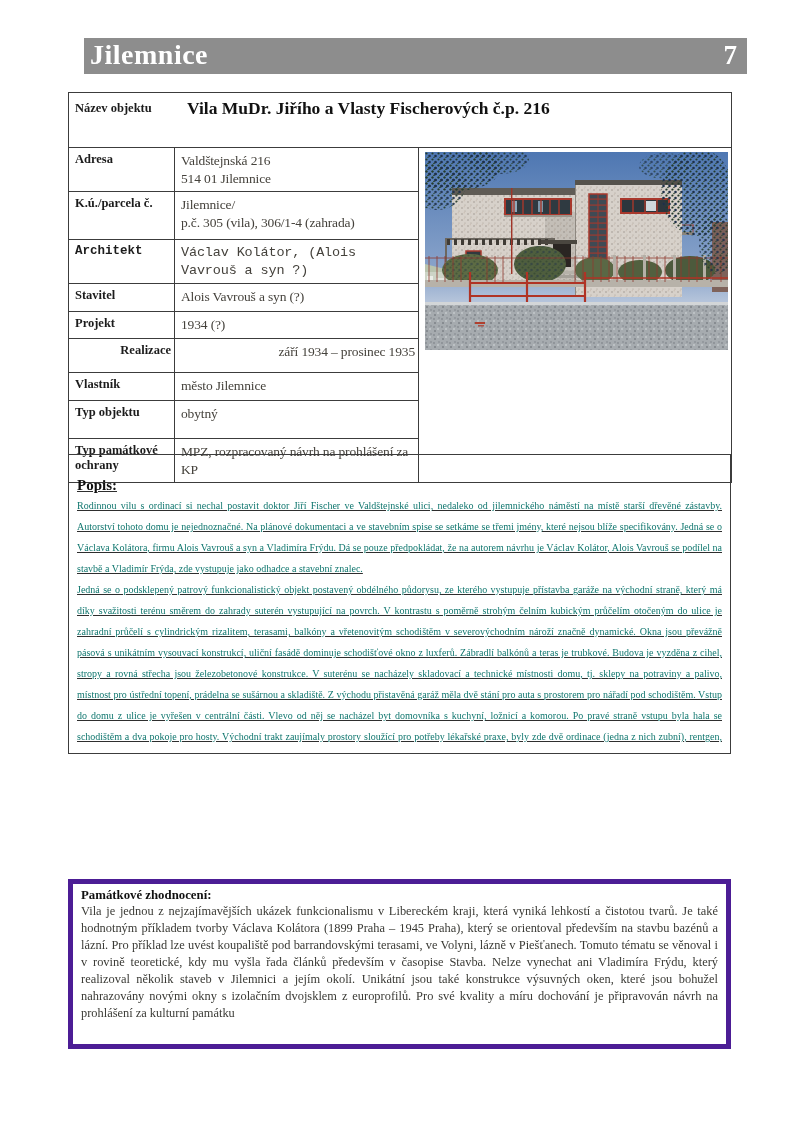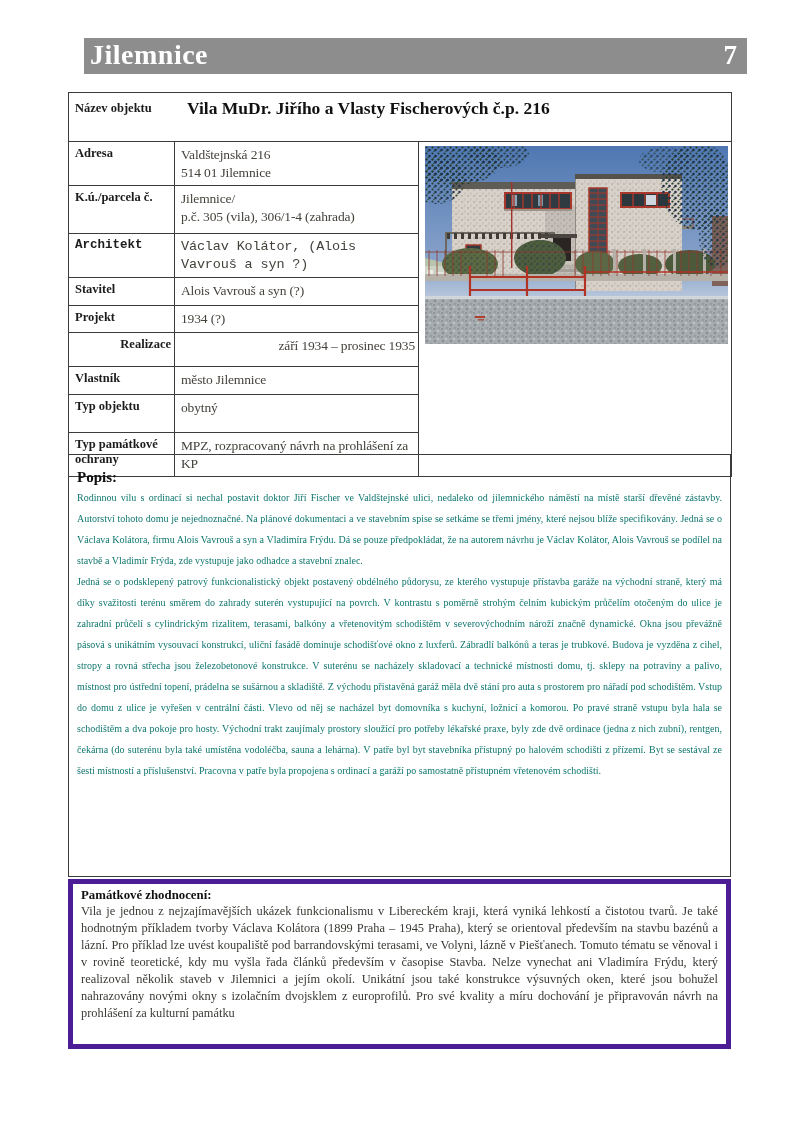--- a/index.html
+++ b/index.html
@@ -13,32 +13,32 @@
   .bar .title{font-size:28px;letter-spacing:.5px;}
   .bar .num{font-size:27px;}
 
   
   table.info{position:absolute;left:68px;top:92px;width:663px;border-collapse:collapse;
              table-layout:fixed;}
   table.info td{border:1px solid #3c3c3c;vertical-align:top;box-sizing:border-box;
                 padding:4px 3px 3px 6px;}
   .lbl{font-weight:bold;font-size:12.5px;color:#1c1c1c;line-height:15px;}
   .val{font-size:13.5px;color:#45423c;white-space:pre-line;letter-spacing:-.15px;line-height:18px;}
-  tr.r-name td{height:49px;border-radius:24px;}
+  tr.r-name td{height:55px;border-radius:24px;}
   tr.r1 td{height:38px;} tr.r2 td{height:48px;} tr.r3 td{height:28px;font-family:Liberation Mono, monospace;}
   tr.r4 td{height:28px;} tr.r5 td{height:27px;} tr.r6 td{height:34px;text-align:right;}
   tr.r7 td{height:28px;} tr.r8 td{height:38px;} tr.r9 td{height:27px;}
   .name-flex{display:flex;align-items:flex-start;}
   .name-flex .nlbl{width:112px;flex:0 0 112px;padding-top:4px;}
   .name-flex .ntitle{font-size:17.5px;font-weight:bold;color:#111;line-height:22px;}
   td.photo-cell{padding:12px 2px 4px 5px;}
 
   
-  .desc-box{position:absolute;left:68px;top:454px;width:663px;height:423px;
-            border:1px solid #3c3c3c;box-sizing:border-box;padding:12px 8px;overflow:hidden;}
+  .desc-box{position:absolute;left:68px;top:454px;width:663px;height:300px;
+            border:1px solid #3c3c3c;box-sizing:border-box;padding:20px 8px;overflow:hidden;text-decoration:underline;}
   .desc-box .h{font-size:15px;font-weight:bold;color:#101010;line-height:20px;}
   .desc-box p{margin:0;font-size:10px;line-height:21px;text-align:justify;color:#0f766e;}
 
   .assess-box{position:absolute;left:68px;top:879px;width:663px;height:170px;
               border:5px solid #4c1d95;box-sizing:border-box;padding:3px 8px;overflow:hidden;}
   .assess-box .h{font-size:12.8px;font-weight:bold;color:#101010;line-height:16px;}
   .assess-box p{margin:0;font-size:12.4px;line-height:17px;text-align:justify;color:#3a3a35;}
 </style>
 </head>
 <body>

